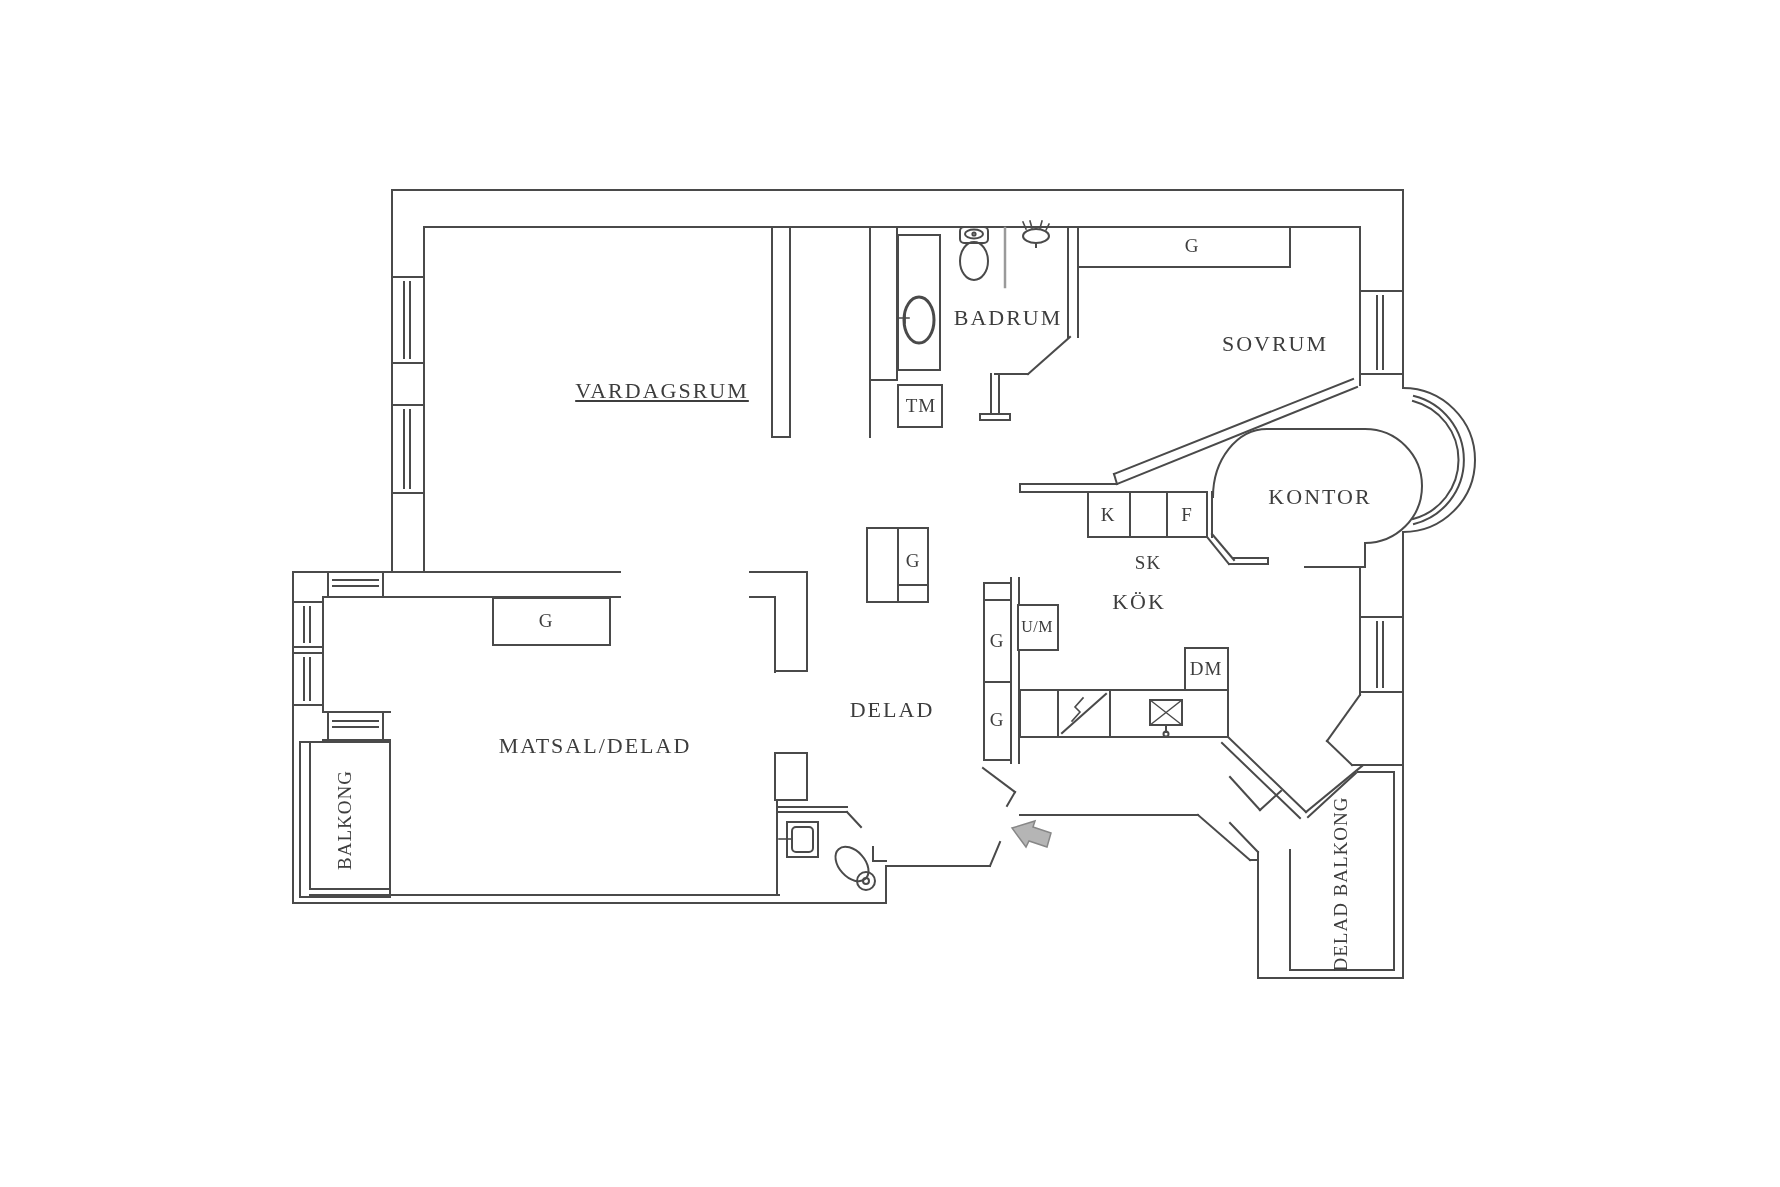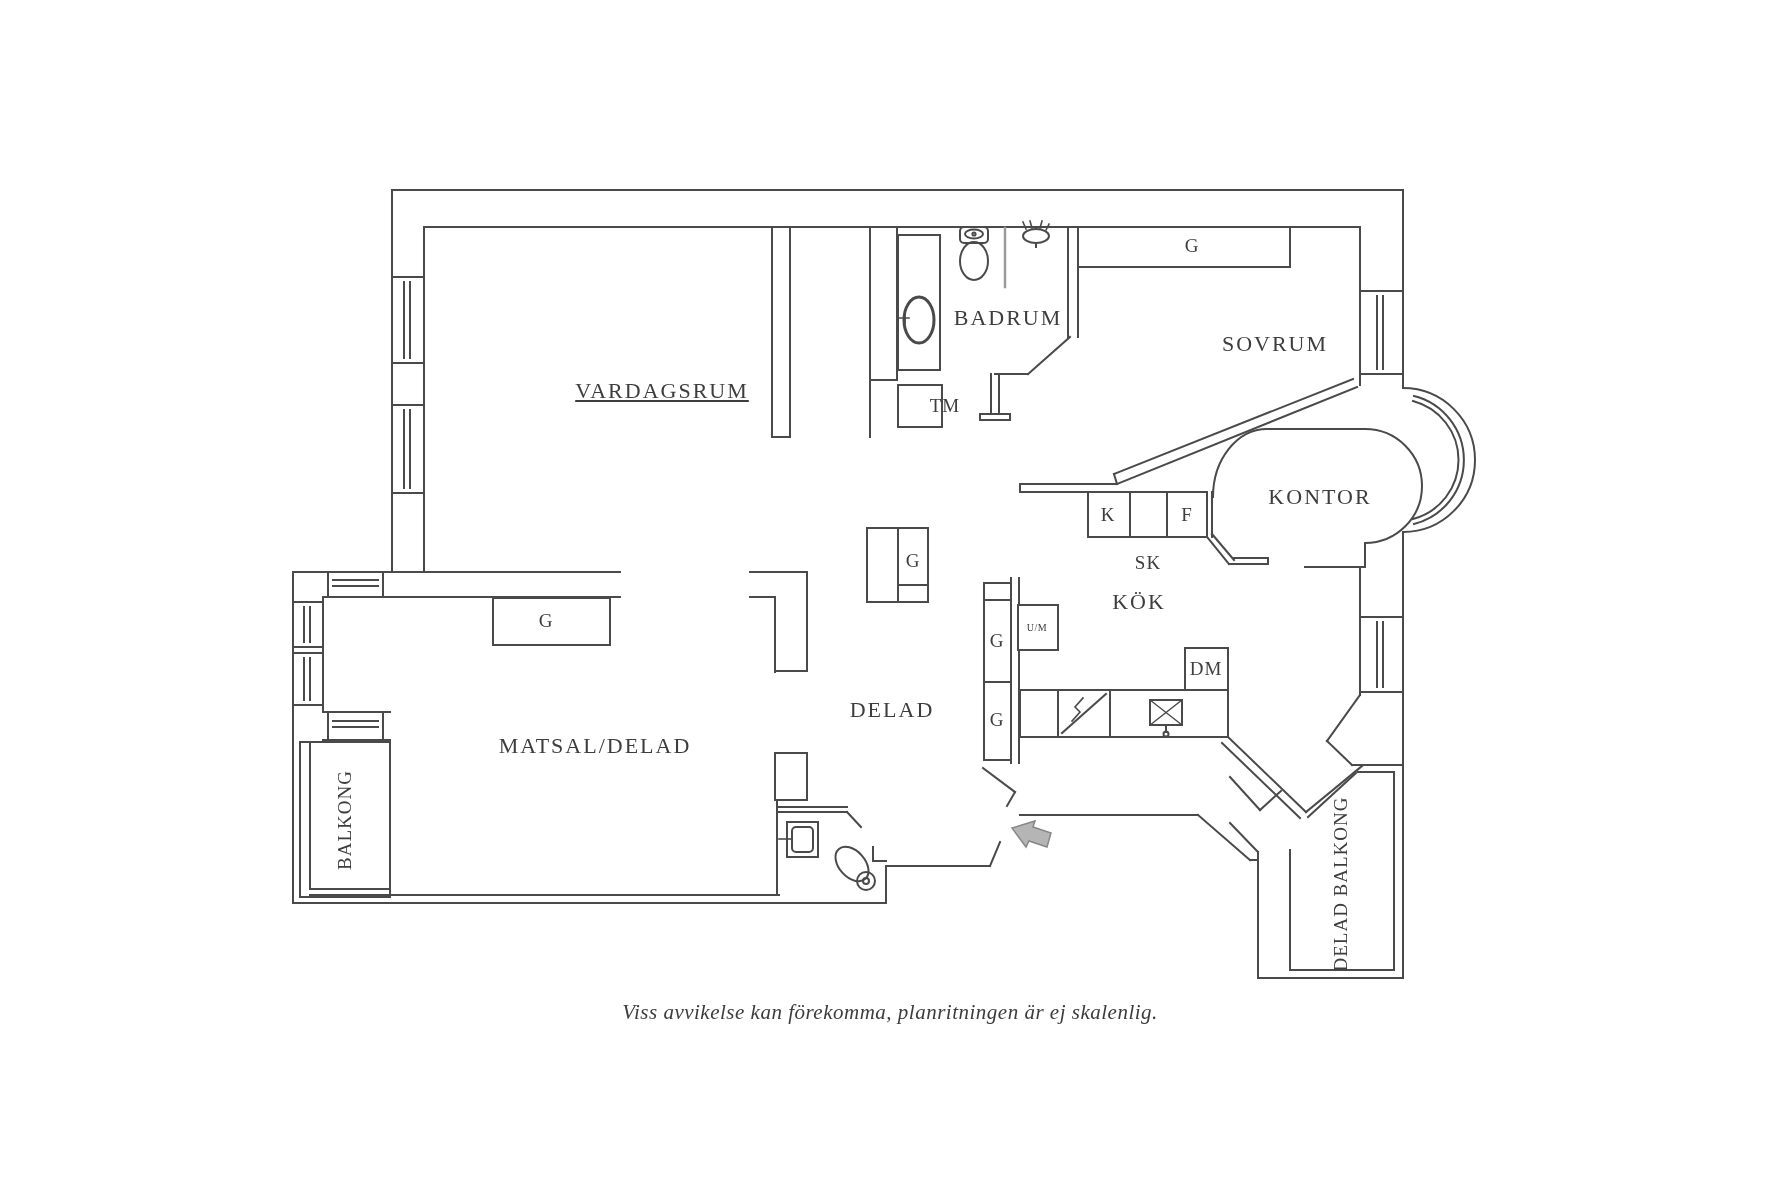--- a/index.html
+++ b/index.html
@@ -8,21 +8,21 @@
   .lbl{
     position:absolute;
     transform:translate(-50%,-50%);
     font-family:"Liberation Serif",serif;
     color:#3d3d3d;
     letter-spacing:2px;
     white-space:nowrap;
     font-size:22px;
   }
   .lbl.sm{font-size:19px;letter-spacing:1px;}
-  .lbl.xs{font-size:10px;letter-spacing:0.5px;}
+  .lbl.xs{font-size:16px;letter-spacing:0.5px;}
   .lbl.vert{transform:translate(-50%,-50%) rotate(-90deg);}
   .caption{
     position:absolute;
     transform:translateX(-50%);
     font-family:"Liberation Serif",serif;
     font-style:italic;
     font-size:21px;
     color:#3c3c3c;
     letter-spacing:0.5px;
     white-space:nowrap;
@@ -280,21 +280,20 @@
   <div class="lbl" style="left:892px;top:710px;">DELAD</div>
   <div class="lbl" style="left:595px;top:746px;">MATSAL/DELAD</div>
   <div class="lbl sm vert" style="left:345px;top:820px;">BALKONG</div>
   <div class="lbl sm vert" style="left:1341px;top:884px;">DELAD BALKONG</div>
 
   <div class="lbl sm" style="left:1192px;top:246px;">G</div>
   <div class="lbl sm" style="left:913px;top:561px;">G</div>
   <div class="lbl sm" style="left:546px;top:621px;">G</div>
   <div class="lbl sm" style="left:997px;top:641px;">G</div>
   <div class="lbl sm" style="left:997px;top:720px;">G</div>
-  <div class="lbl sm" style="left:921px;top:406px;margin-left:24px;">TM</div>
+  <div class="lbl sm" style="left:921px;top:406px;">TM</div>
   <div class="lbl sm" style="left:1108px;top:515px;">K</div>
   <div class="lbl sm" style="left:1148px;top:515px;margin-top:48px;">SK</div>
   <div class="lbl sm" style="left:1187px;top:515px;">F</div>
   <div class="lbl xs" style="left:1037px;top:627px;">U/M</div>
   <div class="lbl sm" style="left:1206px;top:669px;">DM</div>
 
-  <div class="caption" style="left:890px;top:1000px;">Viss avvikelse kan förekomma, planritningen är ej skalenlig.</div>
 </div>
 
 </body></html>

